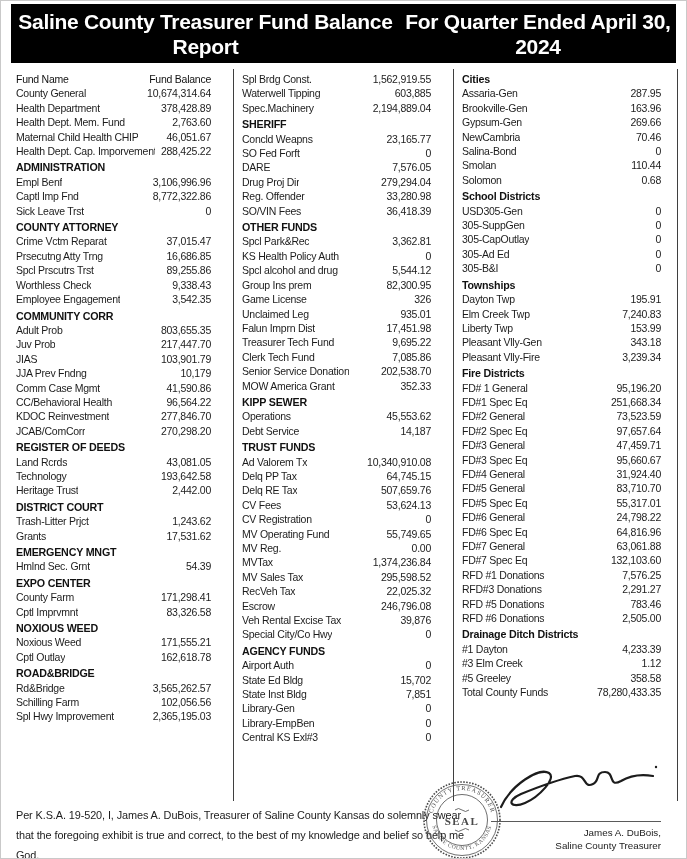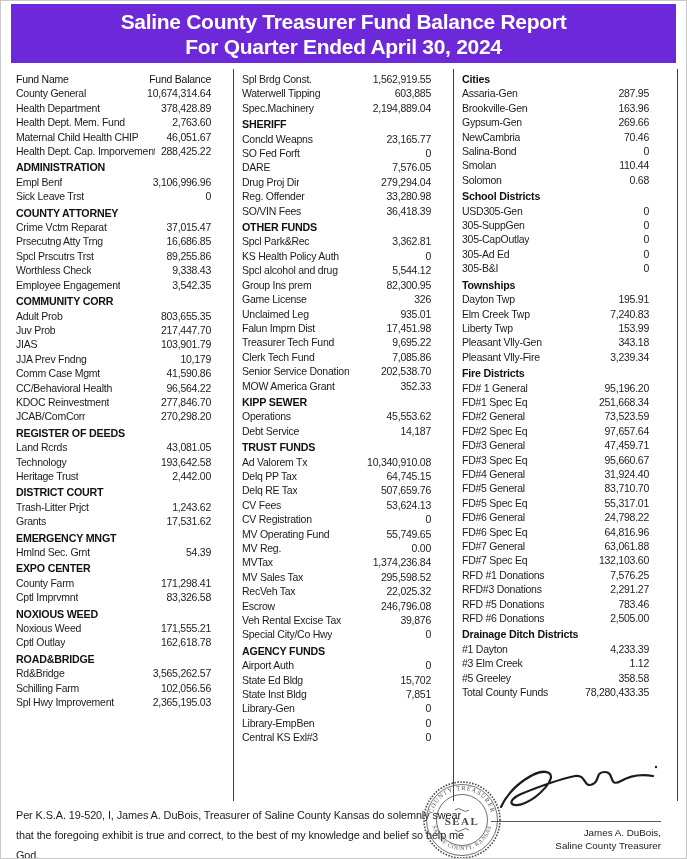--- a/index.html
+++ b/index.html
@@ -1,29 +1,29 @@
 <!DOCTYPE html>
 <html><head>
 <meta charset="utf-8">
 <style>
   html,body { margin:0; padding:0; background:#ffffff; }
   body { width:687px; height:859px; font-family:"Liberation Sans", sans-serif; }
   .page { position:relative; width:687px; height:859px; box-sizing:border-box;
           border:1px solid #c9c9c9; background:#fff; overflow:hidden; }
 
   .titlebar { position:absolute; top:3px; left:10px; right:10px; height:59px;
-              background:#6d28d9; color:#ffffff; display:flex; flex-direction:column;
+              background:#000000; color:#ffffff; display:flex; flex-direction:row;
               justify-content:center; align-items:center; text-align:center;
               font-weight:700; font-size:21px; line-height:25px; letter-spacing:-0.3px; }
 
   .content { position:absolute; top:68px; left:10px; height:732px; display:flex; }
   .col { box-sizing:border-box; padding:3px 22px 0 5px; border-right:1px solid #3f3f3f; }
   .col-0 { width:223px; }
   .col-1 { width:220px; padding-left:8px; }
-  .col-2 { width:224px; padding-left:8px; padding-right:28px; }
+  .col-2 { width:224px; padding-left:8px; padding-right:16px; }
 
   .row { display:flex; justify-content:space-between; align-items:baseline;
          font-size:10.5px; line-height:14.4px; color:#1c1c1c;
          letter-spacing:-0.25px; white-space:nowrap; }
   .lbl { overflow:hidden; }
   .val { text-align:right; padding-left:6px; }
   .hdr .lbl, .hdr .val { font-weight:400; color:#111; }
   .sec-heading { font-weight:700; font-size:10.7px; line-height:14.4px;
                  color:#111; letter-spacing:-0.2px; white-space:nowrap; }
   .section + .section { margin-top:2px; }
@@ -75,20 +75,24 @@
           <div class="row">
             <span class="lbl">Health Dept. Cap. Imporvement</span>
             <span class="val">288,425.22</span>
           </div>
         </div>
         <div class="section">
           <div class="sec-heading">ADMINISTRATION</div>
           <div class="row">
             <span class="lbl">Empl Benf</span>
             <span class="val">3,106,996.96</span>
+          </div>
+          <div class="row">
+            <span class="lbl">Captl Imp Fnd</span>
+            <span class="val">8,772,322.86</span>
           </div>
           <div class="row">
             <span class="lbl">Sick Leave Trst</span>
             <span class="val">0</span>
           </div>
         </div>
         <div class="section">
           <div class="sec-heading">COUNTY ATTORNEY</div>
           <div class="row">
             <span class="lbl">Crime Vctm Reparat</span>

